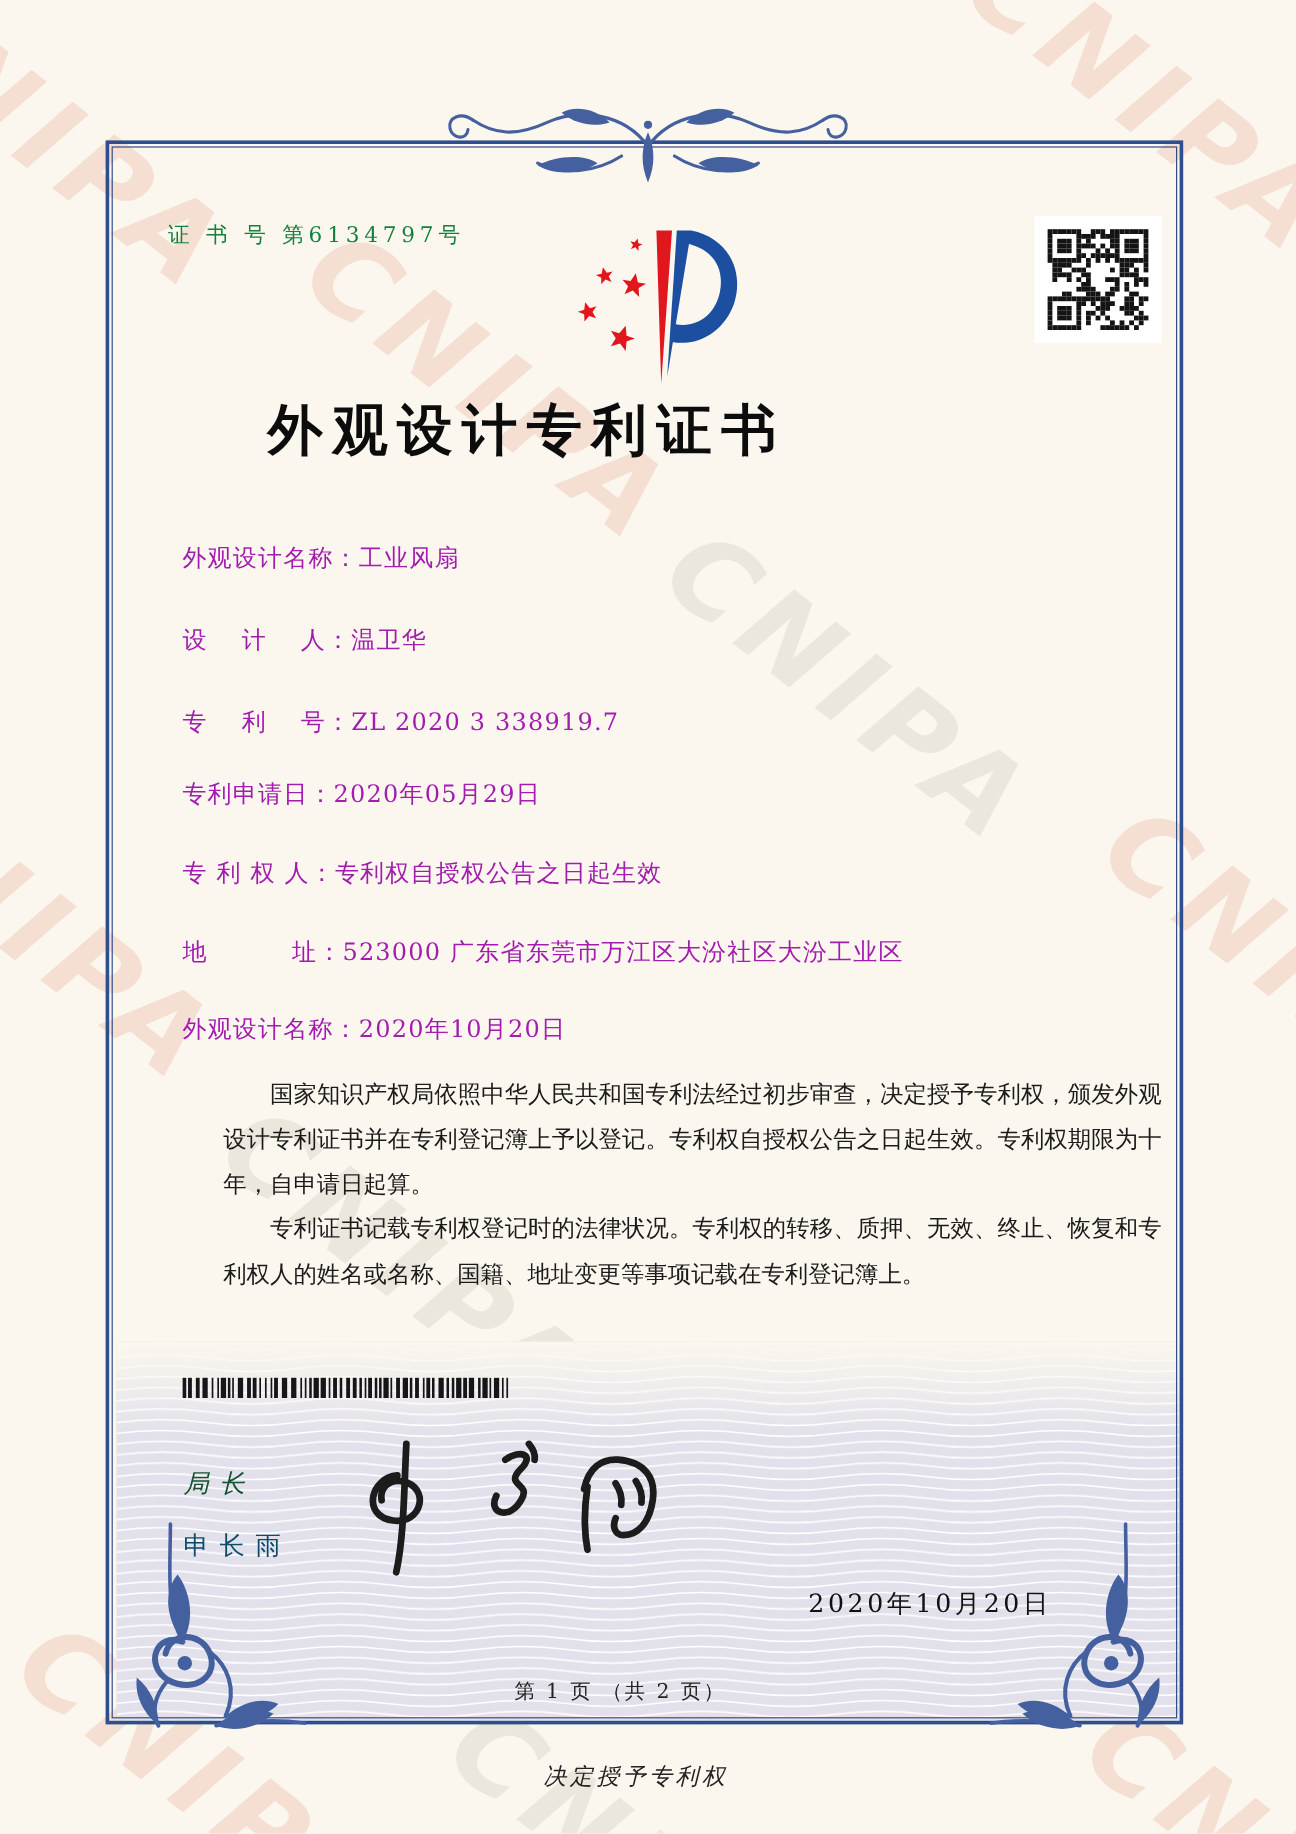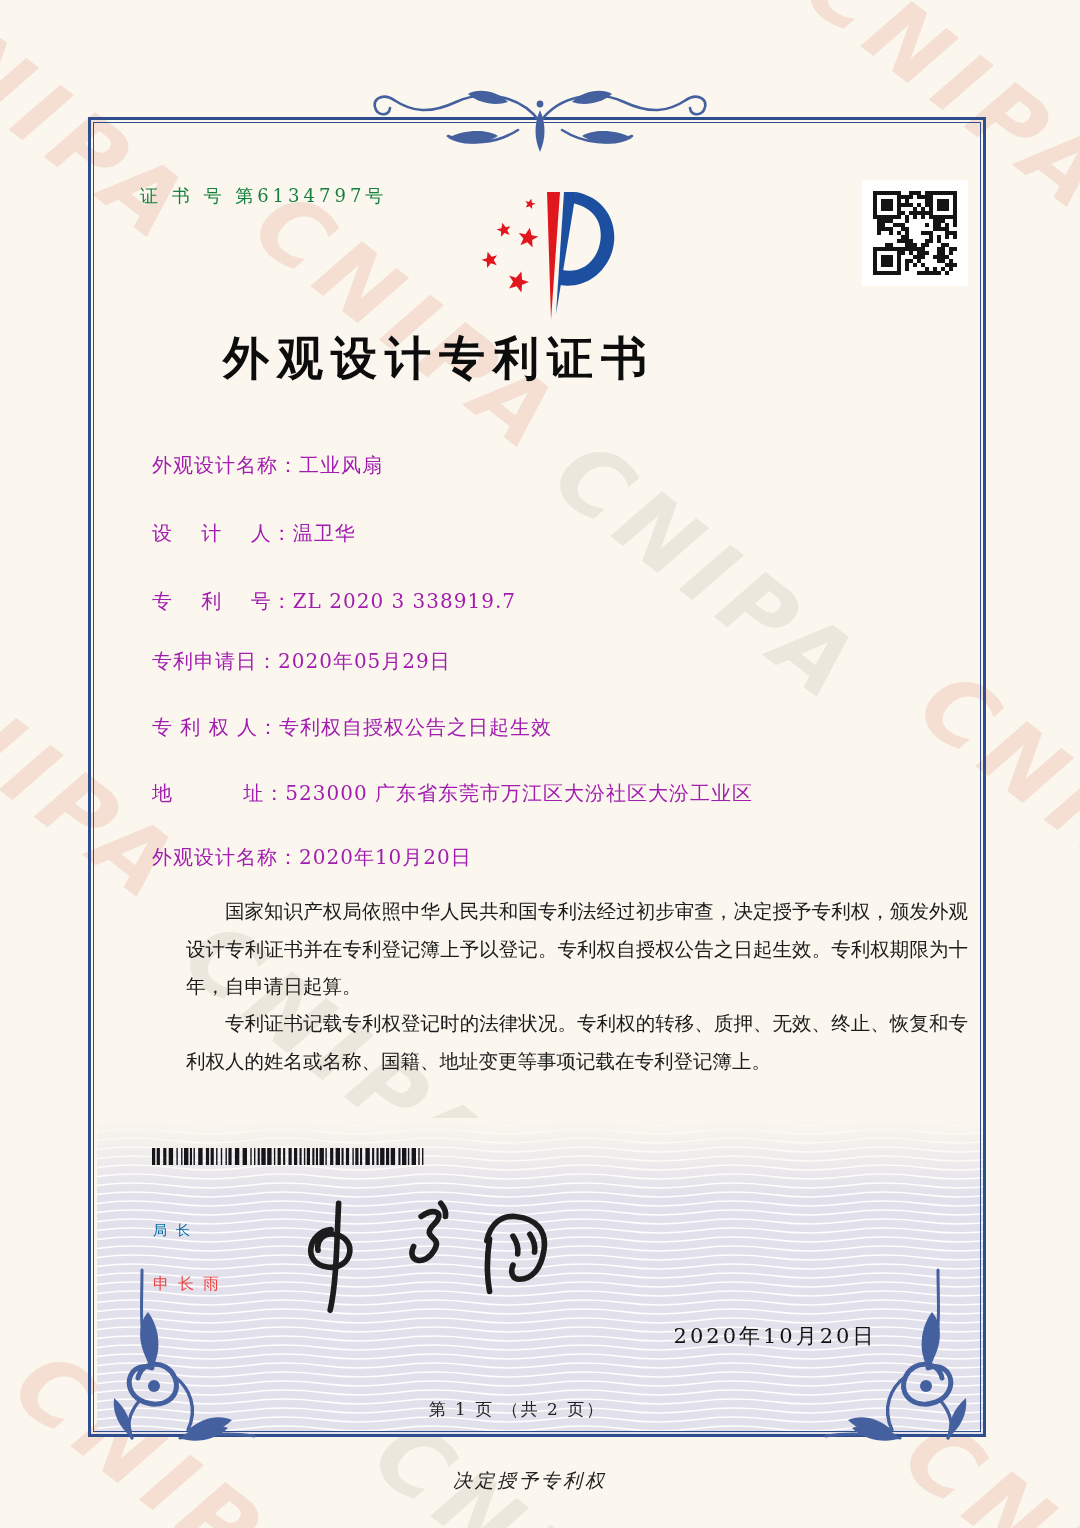--- a/index.html
+++ b/index.html
@@ -55,26 +55,27 @@
   .field-label{letter-spacing:1px;}
   .field-value{letter-spacing:1px;}
   .grant-col2{position:absolute;left:413px;top:0;}
   .body-par{
     position:absolute;left:150px;width:782px;
     font-size:19.5px;line-height:1.93;text-align:justify;
     text-indent:2em;color:#1b1b1b;margin-left:36px;
   }
   .director-title{
     position:absolute;left:153px;top:1222px;
-    font-size:14px;letter-spacing:9px;color:#0369a1;
+    font-size:21px;letter-spacing:9px;color:#14532d;
     font-family:"DejaVu Sans","Liberation Sans",sans-serif;
+    font-style:italic;
   }
   .director-name{
     position:absolute;left:153px;top:1274px;
-    font-size:16px;letter-spacing:9px;color:#ef4444;
+    font-size:21px;letter-spacing:9px;color:#0c4a6e;
     font-family:"DejaVu Sans","Liberation Sans",sans-serif;
   }
   .issue-date{
     position:absolute;left:630px;top:1322px;width:290px;text-align:center;
     font-size:21px;letter-spacing:3px;color:#111;
   }
   .page-info{
     position:absolute;left:97px;top:1398px;width:840px;text-align:center;
     font-size:17px;letter-spacing:2px;color:#222;
   }

